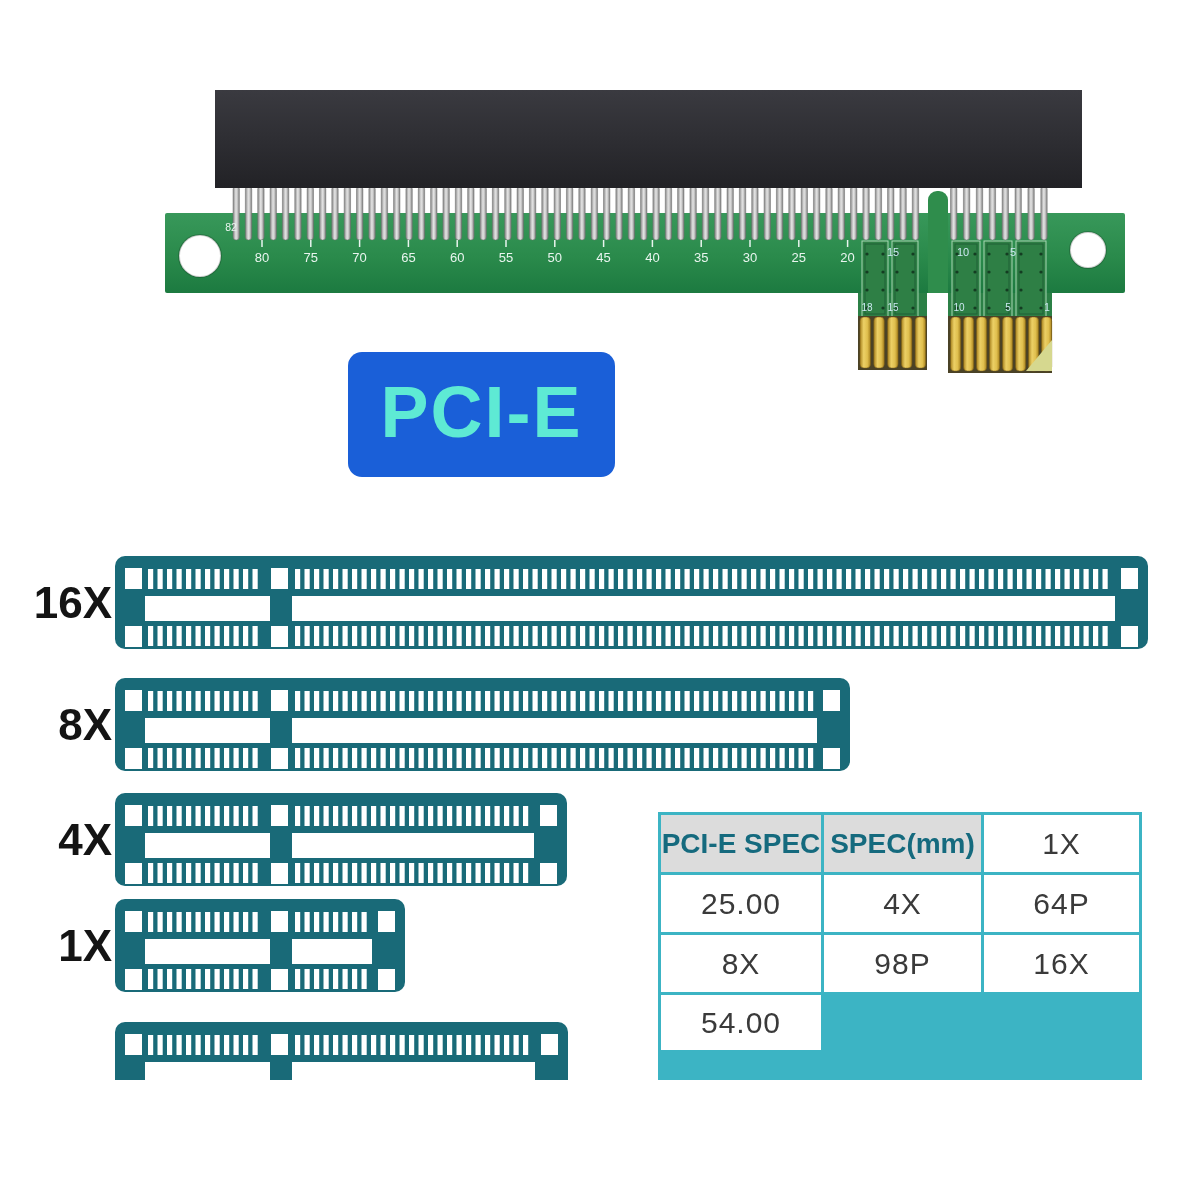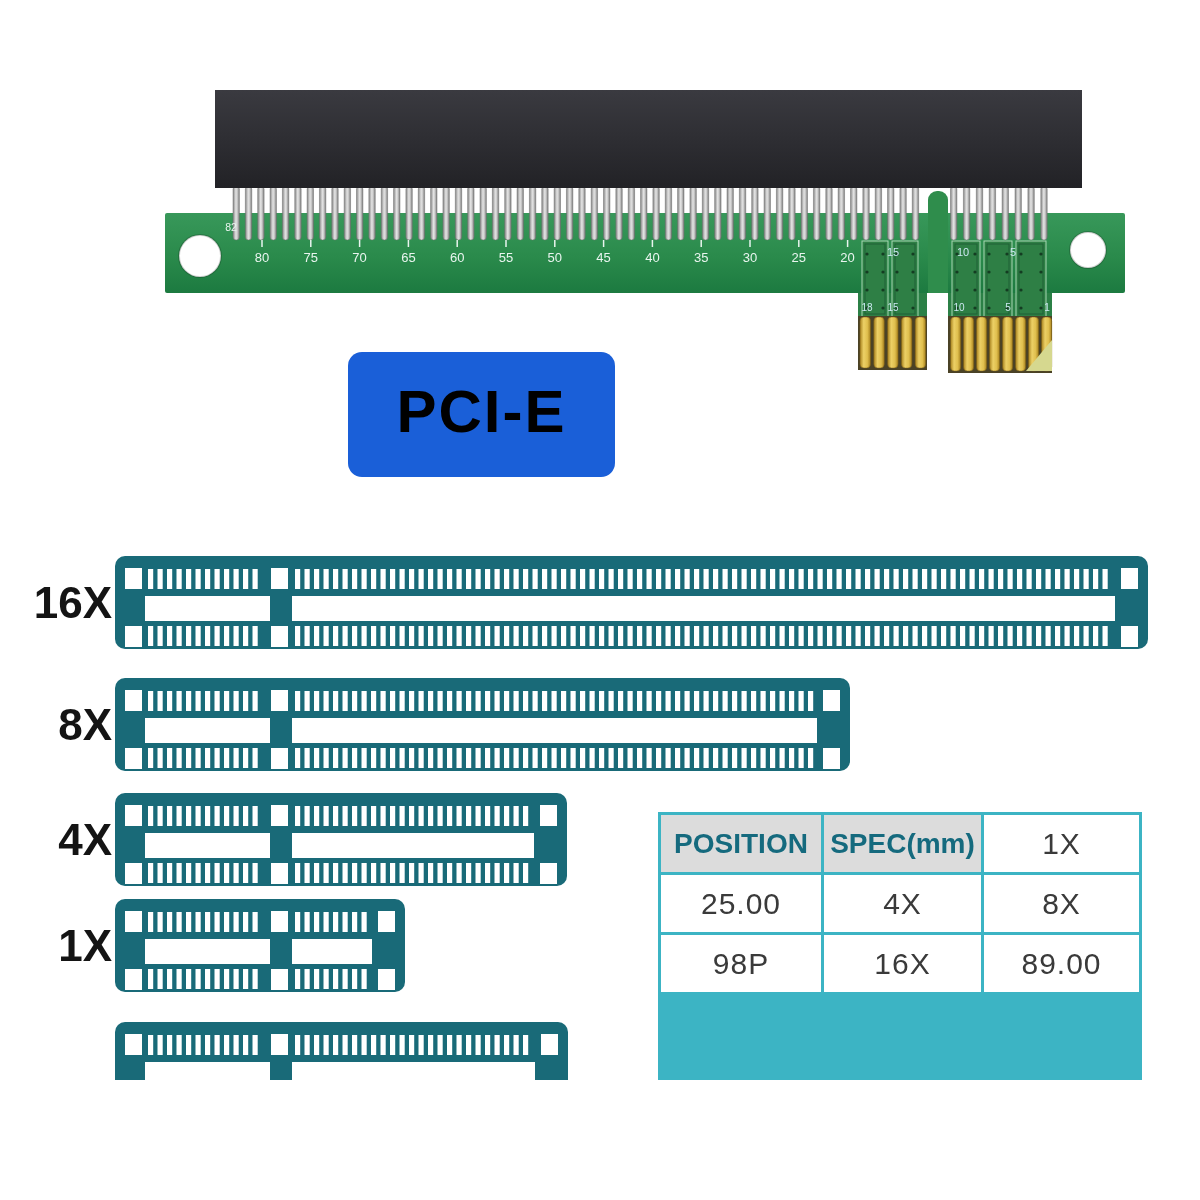--- a/index.html
+++ b/index.html
@@ -6,21 +6,21 @@
   #canvas{
     position:relative;width:1200px;height:1080px;background:#ffffff;overflow:hidden;
     font-family:"Liberation Sans","DejaVu Sans",sans-serif;
   }
   #riser-svg{position:absolute;left:0;top:0;}
   .badge{
     position:absolute;left:348px;top:352px;width:267px;height:125px;
     border-radius:14px;display:flex;align-items:center;justify-content:center;
   }
   .badge span{
-    color:#000000;font-size:60px;font-weight:bold;letter-spacing:2px;line-height:1;
+    color:#5eead4;font-size:72px;font-weight:bold;letter-spacing:2px;line-height:1;
     padding-bottom:6px;
   }
   .slot-row{position:absolute;left:0;height:93px;}
   .slot-label{
     position:absolute;left:0;width:112px;height:93px;display:flex;align-items:center;
     justify-content:flex-end;font-size:44px;font-weight:bold;color:#141414;
     letter-spacing:0px;
   }
   .slot-svg{position:absolute;left:115px;top:0;}
   #dim-annotation{position:absolute;left:100px;top:1100px;width:500px;height:80px;}
@@ -855,24 +855,25 @@
       <line x1="19" y1="8" x2="19" y2="32" stroke="#111" stroke-width="2.5"></line>
       <line x1="466" y1="8" x2="466" y2="32" stroke="#111" stroke-width="2.5"></line>
       <line x1="21" y1="20" x2="464" y2="20" stroke="#111" stroke-width="2"></line>
       <polygon points="20,20 40,13.5 40,26.5" fill="#111"></polygon>
       <polygon points="465,20 445,13.5 445,26.5" fill="#111"></polygon>
     </svg>
     <div class="dim-label">DIM A</div>
   </div>
 
   <div id="spec-table">
-      <div class="cell hdr">POSITION</div>
+      <div class="cell hdr">PCI-E SPEC</div>
       <div class="cell hdr">SPEC(mm)</div>
       <div class="cell">1X</div>
       <div class="cell">25.00</div>
       <div class="cell">4X</div>
+      <div class="cell">64P</div>
       <div class="cell">8X</div>
       <div class="cell">98P</div>
       <div class="cell">16X</div>
-      <div class="cell">89.00</div>
+      <div class="cell">54.00</div>
     </div>
 
 </div>
 
 </body></html>

